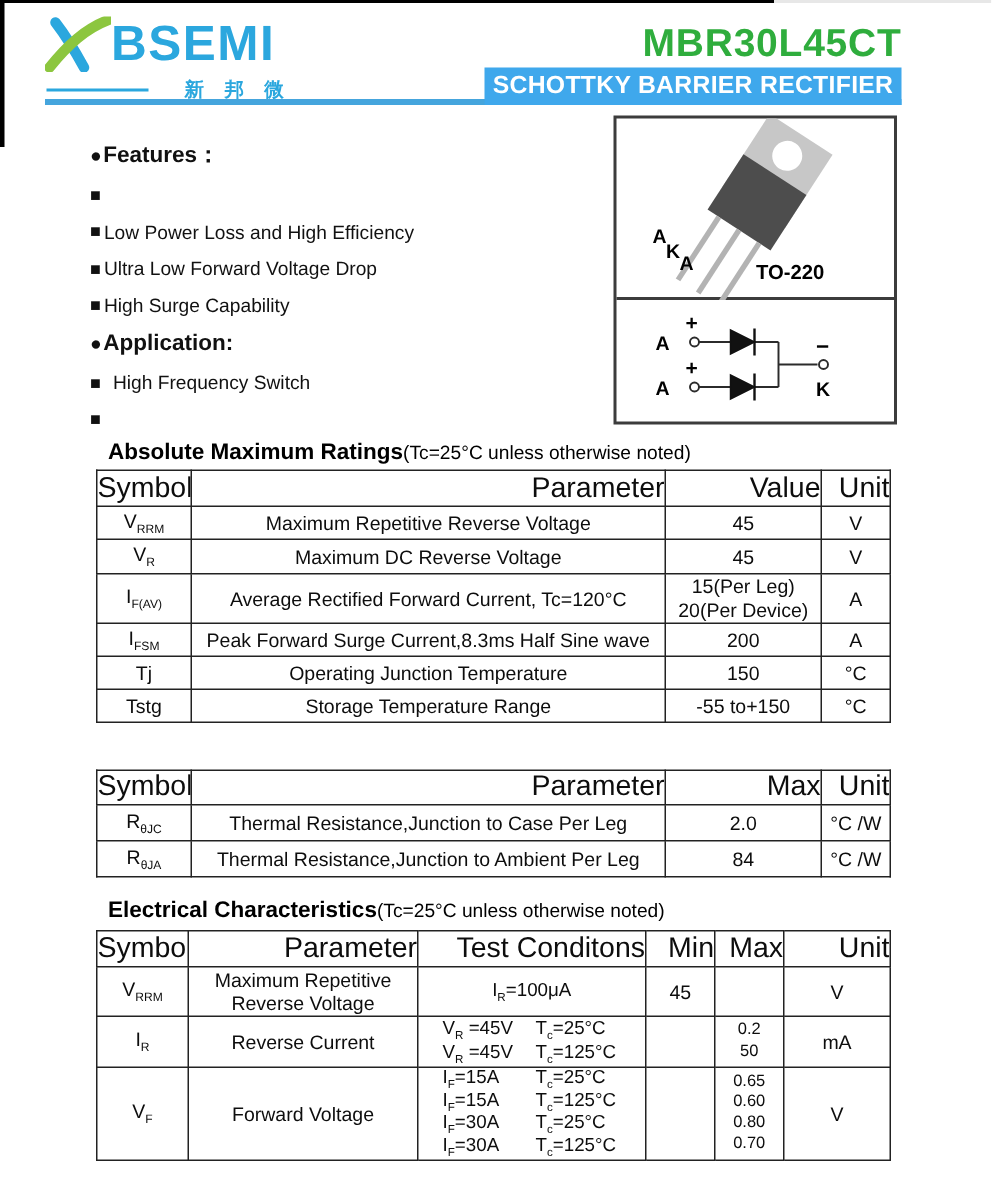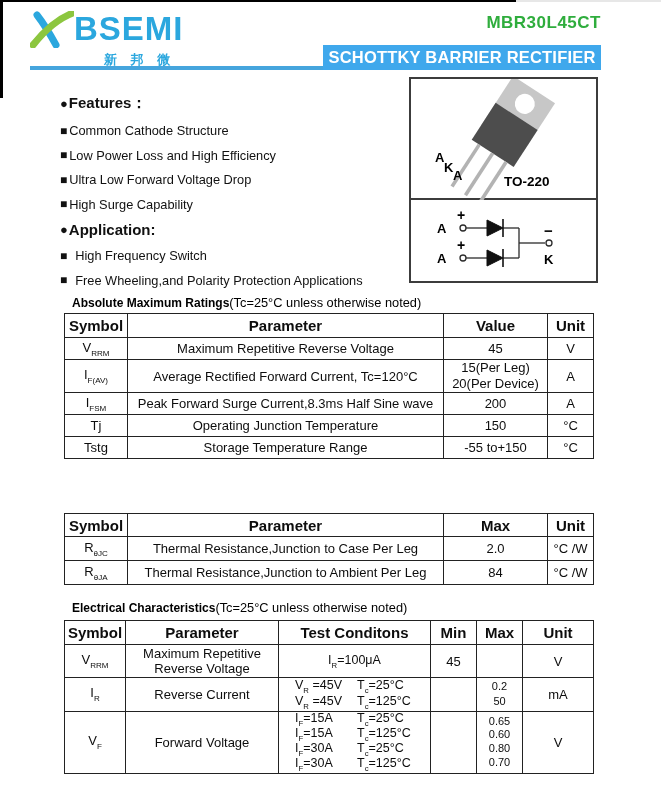--- a/index.html
+++ b/index.html
@@ -8,24 +8,24 @@
   .page { position:relative; width:661px; height:789px; background:#fff; overflow:hidden; }
 
   
   .edge-top-black { position:absolute; left:0; top:0; width:516px; height:2px; background:#000; }
   .edge-top-gray  { position:absolute; left:516px; top:0; width:145px; height:2px; background:#e7e7e7; }
   .edge-left-black{ position:absolute; left:0; top:0; width:3px; height:98px; background:#000; }
 
   
   .logo { position:absolute; left:30px; top:11px; display:flex; align-items:flex-start; }
   .logo-rest { font-size:33px; font-weight:bold; color:#2ba7de; letter-spacing:1px; line-height:36px; }
-  .logo-caption { position:absolute; left:31px; top:51px; width:132px; display:flex; align-items:flex-end; }
+  .logo-caption { position:absolute; left:31px; top:51px; width:132px; display:flex; align-items:center;gap:19px; }
   .logo-caption .cap-line { flex:0 0 68px; height:2px; background:#2ba7de; }
   .logo-caption .cap-text { font-size:13px; font-weight:bold; color:#2ba7de; letter-spacing:5px; margin-left:5px; white-space:nowrap; }
-  .part-number { position:absolute; right:60px; top:13px; font-size:17px; font-weight:bold; color:#2fad3d; letter-spacing:0.5px; }
+  .part-number { position:absolute; right:60px; top:13px; font-size:26px; font-weight:bold; color:#2fad3d; letter-spacing:0.5px; }
   .blue-rule { position:absolute; left:30px; top:66px; width:571px; height:4px; background:#45a5dd; }
   .banner { position:absolute; left:323px; top:45px; width:278px; height:25px; background:#3fa8ec;
             color:#fff; font-weight:bold; font-size:16.5px; display:flex; align-items:center; justify-content:center;
             letter-spacing:0.2px; white-space:nowrap; }
 
   
   .feat-block { position:absolute; left:60px; top:94px; width:350px; }
   .feat-heading { font-size:15px; font-weight:bold; margin-bottom:10px; display:flex; align-items:center; }
   .feat-heading .dot { font-size:13px; margin-right:1px; }
   .feat-item { font-size:12.8px; margin-bottom:9.5px; display:flex; align-items:center; }
@@ -33,27 +33,27 @@
   .feat-item.spaced .sq { margin-right:8px; }
   .feat-heading.second { margin-top:3px; }
 
   
   .pkg-panel { position:absolute; left:409px; top:77px; width:189px; height:206px; border:2px solid #3c3c3c; background:#fff; }
   .pkg-top { position:relative; width:100%; height:121px; border-bottom:2px solid #3c3c3c; }
   .pkg-bottom { position:relative; width:100%; height:79px; }
 
   
   .sec-title { position:absolute; left:72px; white-space:nowrap; }
-  .sec-title .t { font-size:12px; font-weight:bold; color:#000; }
+  .sec-title .t { font-size:15px; font-weight:bold; color:#000; }
   .sec-title .n { font-size:12.8px; color:#000; }
 
   
   table.dt { border-collapse:collapse; table-layout:fixed; position:absolute; left:64px; background:#fff; }
   .dt th, .dt td { border:1.5px solid #222; text-align:center; vertical-align:middle; font-size:13px; color:#0d0d0d; padding:0; overflow:hidden; }
-  .dt th { font-size:15px; font-weight:bold; }
+  .dt th { font-size:19px; font-weight:normal;text-align:right; }
   .dt sub { font-size:0.62em; line-height:1; }
   .vstack div { line-height:16px; }
   .pstack div { line-height:15px; }
   td.cond { text-align:left; padding-left:16px; font-size:12.5px; }
   td.cond.center { text-align:center; padding-left:0; }
   .cond-line { display:flex; line-height:15px; }
   .cond-left { width:62px; flex:0 0 62px; }
   .lines4 .cond-line { line-height:13.6px; }
   .mstack div { line-height:15px; font-size:11px; }
   .mstack.lines4 div { line-height:13.6px; }
@@ -84,21 +84,20 @@
   <div class="blue-rule"></div>
   <div class="banner">SCHOTTKY BARRIER RECTIFIER</div>
 
   <div class="feat-block">
     <div class="feat-heading">
       <span class="dot">●</span>
       <span>Features：</span>
     </div>
     <div class="feat-item">
       <span class="sq">■</span>
-      <span>Common Cathode Structure</span>
     </div>
     <div class="feat-item">
       <span class="sq">■</span>
       <span>Low Power Loss and High Efficiency</span>
     </div>
     <div class="feat-item">
       <span class="sq">■</span>
       <span>Ultra Low Forward Voltage Drop</span>
     </div>
     <div class="feat-item">
@@ -108,21 +107,20 @@
     <div class="feat-heading second">
       <span class="dot">●</span>
       <span>Application:</span>
     </div>
     <div class="feat-item spaced">
       <span class="sq">■</span>
       <span>High Frequency Switch</span>
     </div>
     <div class="feat-item spaced">
       <span class="sq">■</span>
-      <span>Free Wheeling,and Polarity Protection Applications</span>
     </div>
   </div>
 
   <div class="pkg-panel">
     <div class="pkg-top">
       <svg width="185" height="121" viewBox="0 0 185 121">
         <g transform="rotate(33 95 52)">
           <rect x="71" y="2" width="50" height="58" fill="#c7c7c7"></rect>
           <circle cx="96" cy="19" r="10" fill="#ffffff"></circle>
           <rect x="71" y="34" width="50" height="44" fill="#4d4d4d"></rect>
@@ -185,20 +183,26 @@
         <th>Unit</th>
       </tr>
     </thead>
     <tbody>
       <tr style="height:22px;">
         <td><span>V</span><sub>RRM</sub></td>
         <td>Maximum Repetitive Reverse Voltage</td>
         <td>45</td>
         <td>V</td>
       </tr>
+      <tr style="height:23px;">
+        <td><span>V</span><sub>R</sub></td>
+        <td>Maximum DC Reverse Voltage</td>
+        <td>45</td>
+        <td>V</td>
+      </tr>
       <tr style="height:33px;">
         <td><span>I</span><sub>F(AV)</sub></td>
         <td>Average Rectified Forward Current, Tc=120°C</td>
         <td class="vstack">
           <div>15(Per Leg)</div>
           <div>20(Per Device)</div>
         </td>
         <td>A</td>
       </tr>
       <tr style="height:22px;">

